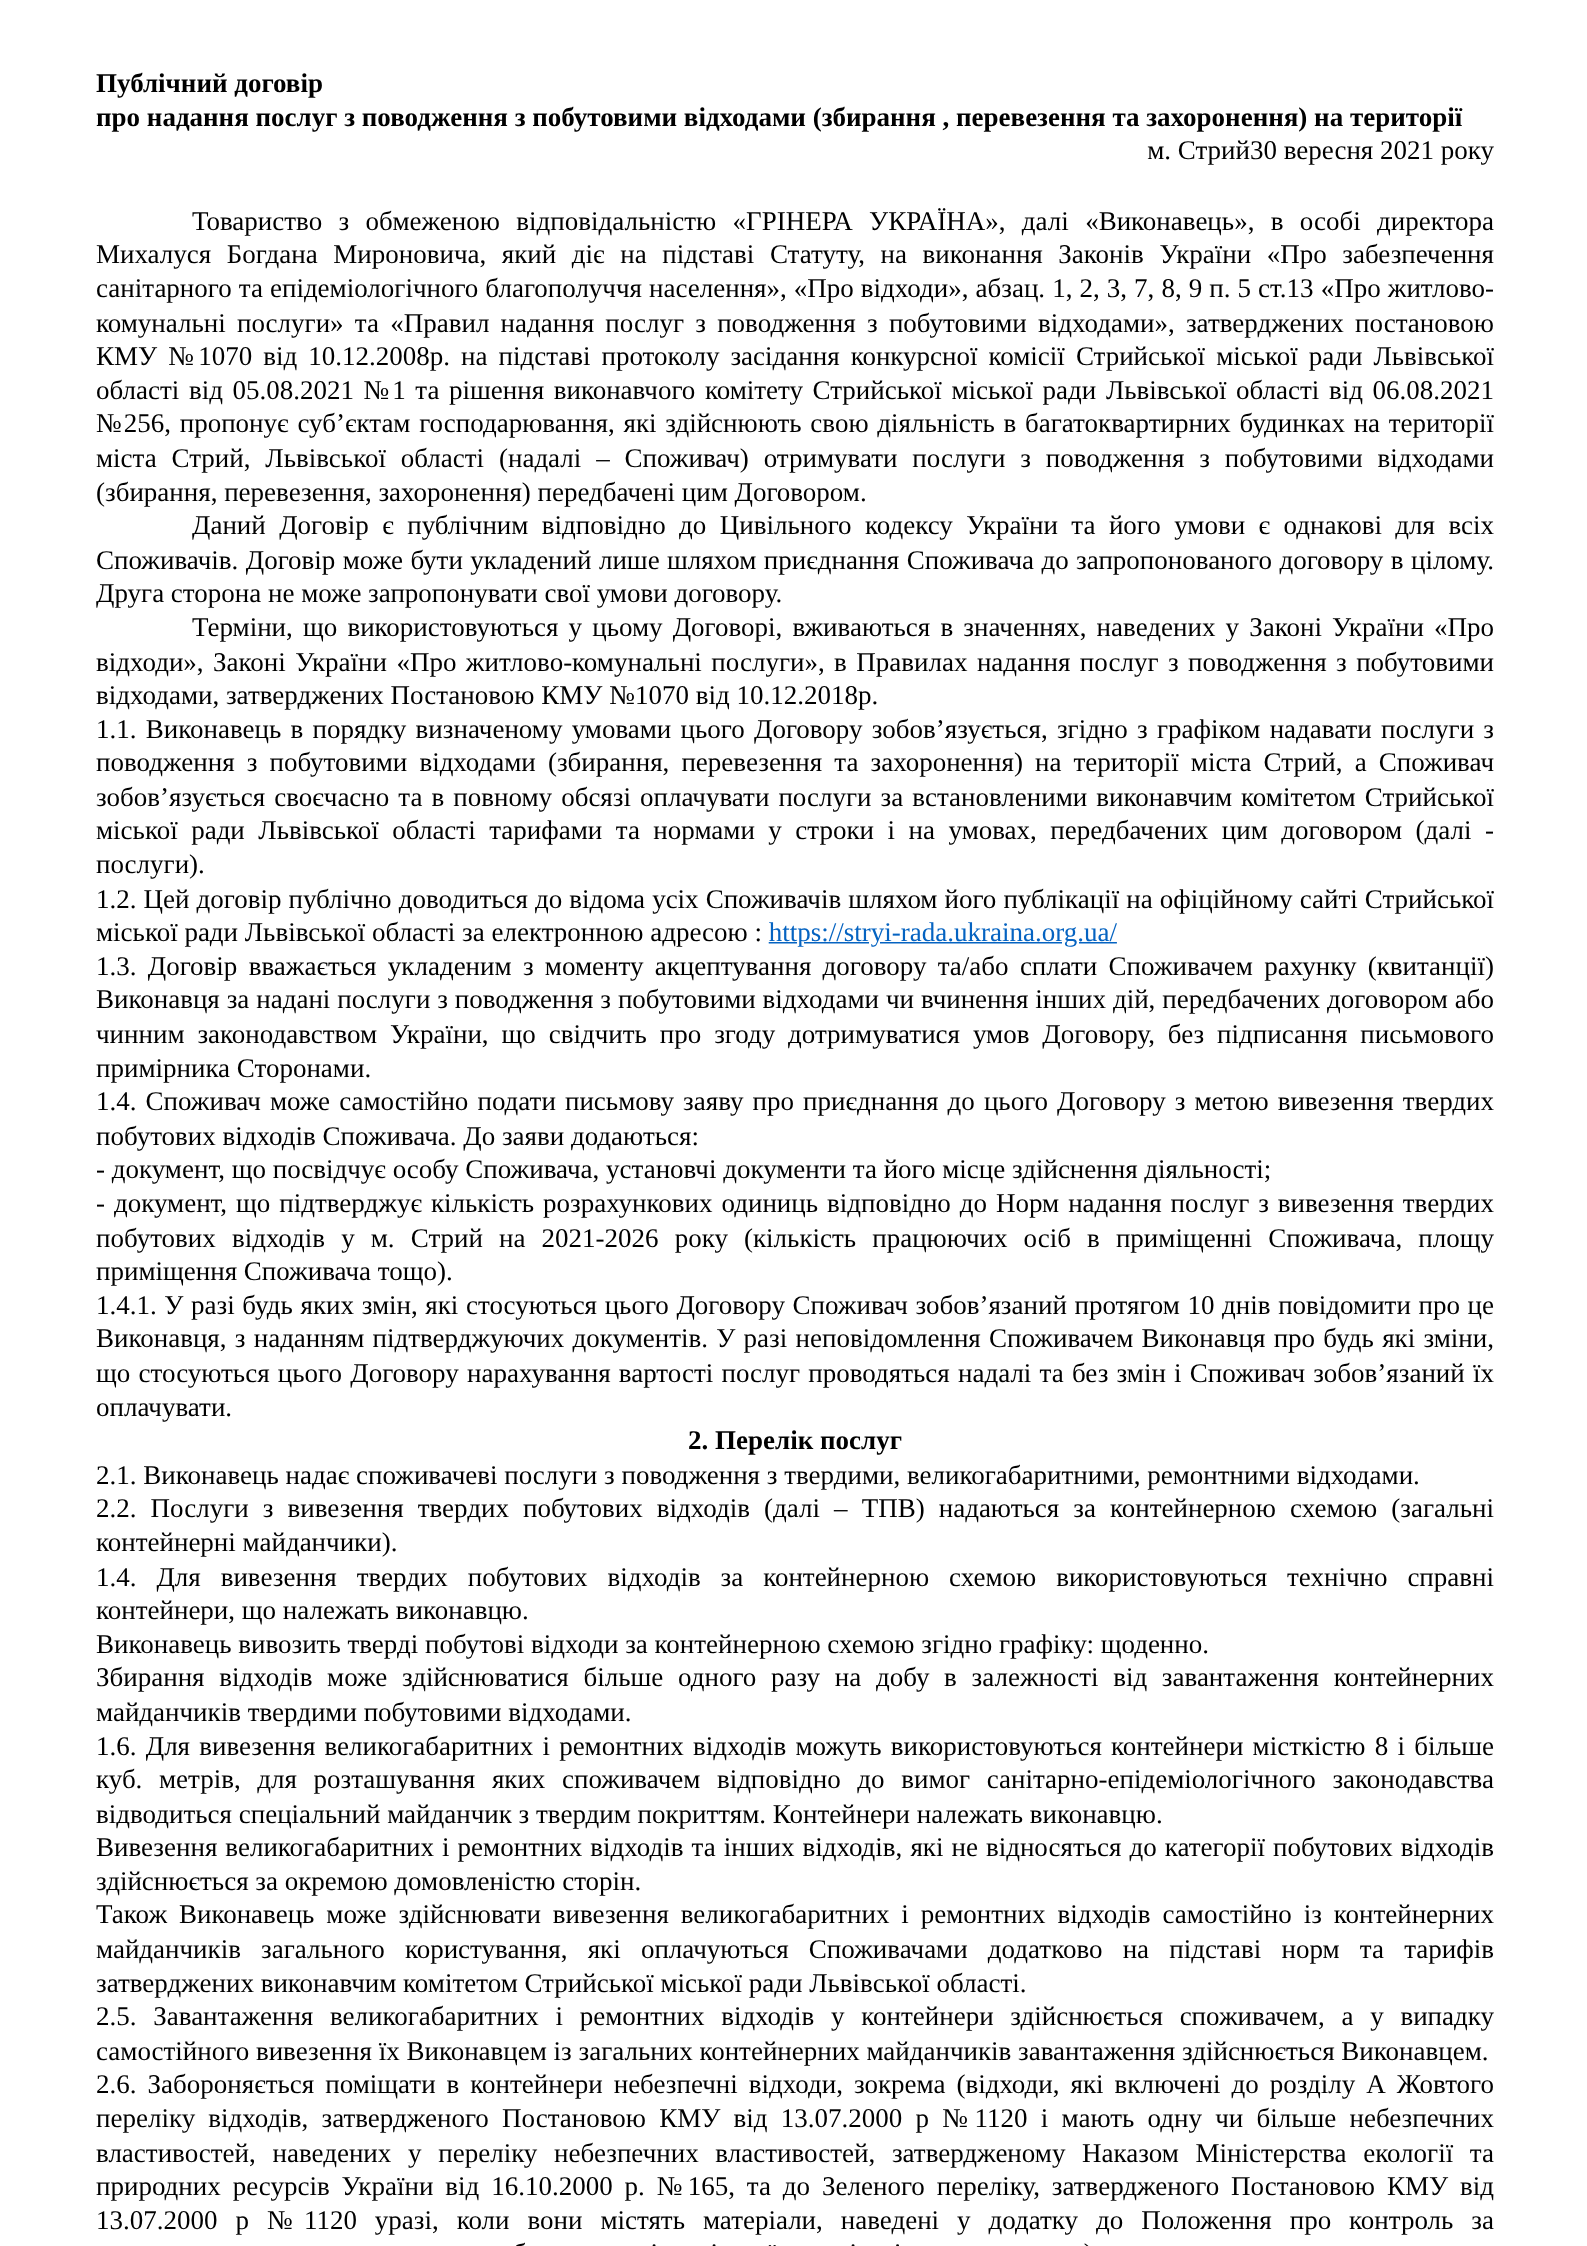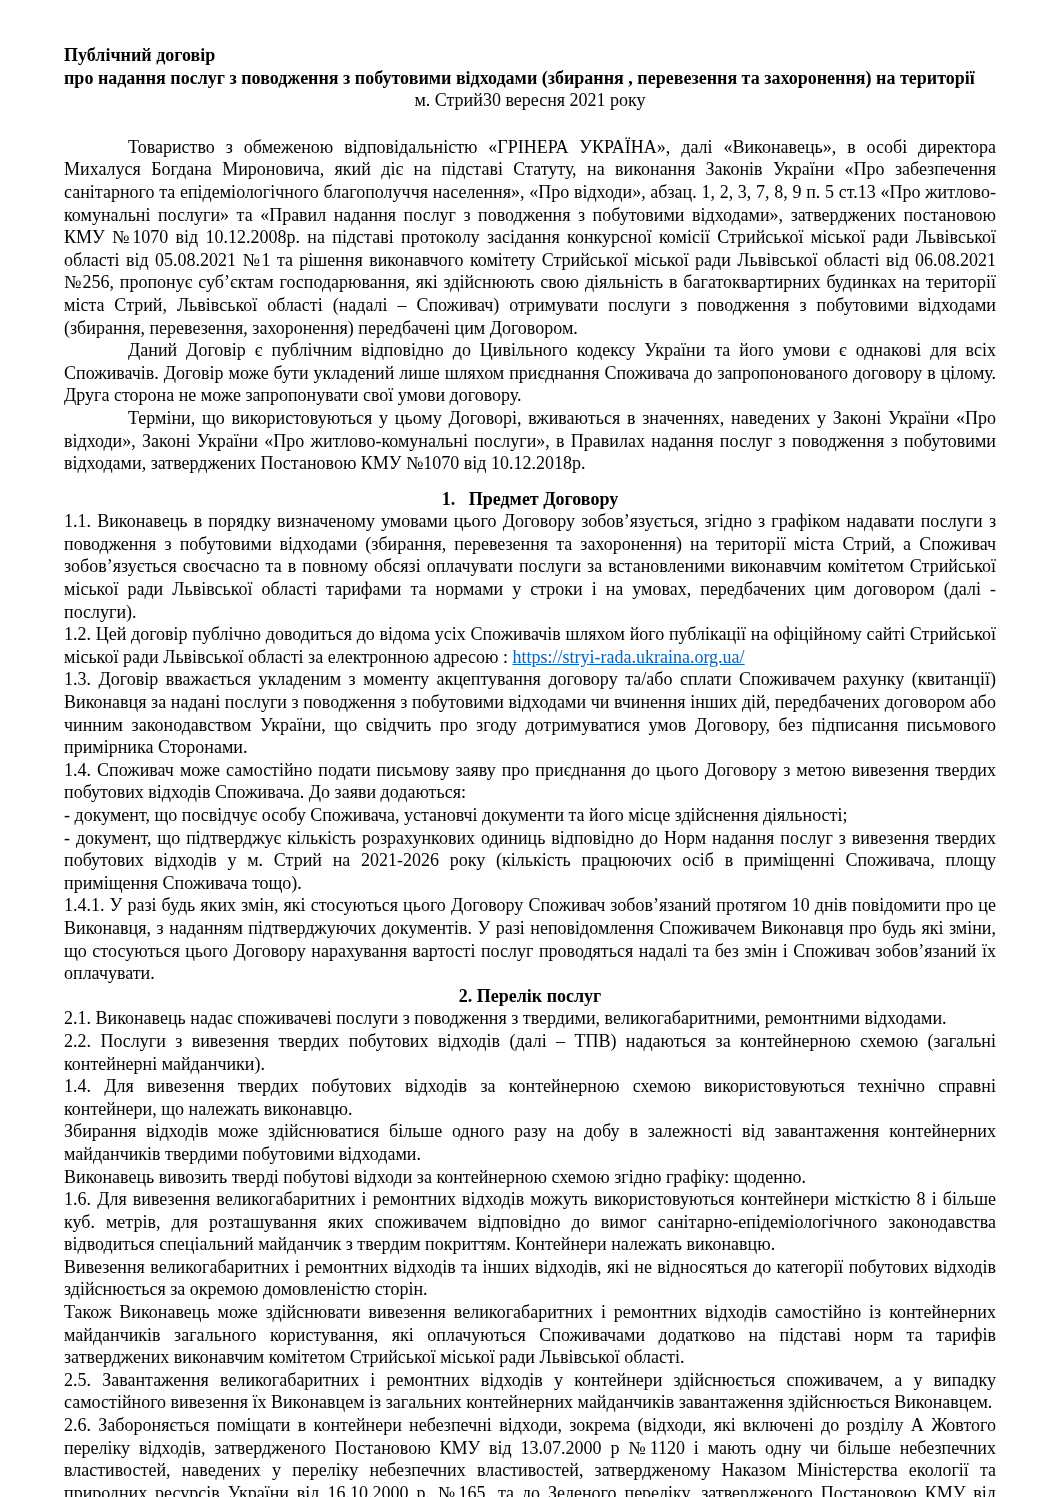--- a/index.html
+++ b/index.html
@@ -17,21 +17,21 @@
     font-family: "Liberation Serif", "DejaVu Serif", serif;
     font-size: 18px;
     line-height: 22.6px;
   }
   .title-line {
     text-align: left;
     font-weight: bold;
   }
   .place-date {
     display: flex;
-    justify-content: center;
+    justify-content: flex-end;
     align-items: baseline;
   }
   .doc-body { }
   .para {
     margin: 0;
     text-align: justify;
   }
   .para.indent { text-indent: 64px; }
   .gap-line { margin-top: 24px; }
   .gap-half { margin-top: 13px; }
@@ -55,33 +55,32 @@
     <div class="title-line">про надання послуг з поводження з побутовими відходами (збирання , перевезення та захоронення) на території</div>
   </div>
   <div class="place-date">
     <span>м. Стрий</span>
     <span>30 вересня 2021 року</span>
   </div>
   <div class="doc-body">
       <p class="para indent gap-line"><span class="b">Товариство з обмеженою відповідальністю «ГРІНЕРА УКРАЇНА»</span><span>, далі </span><span class="b">«Виконавець»</span><span>, в особі директора Михалуся Богдана Мироновича, який діє на підставі Статуту, на виконання Законів України «Про забезпечення санітарного та епідеміологічного благополуччя населення», «Про відходи», абзац. 1, 2, 3, 7, 8, 9 п. 5 ст.13 «Про житлово-комунальні послуги» та «Правил надання послуг з поводження з побутовими відходами», затверджених постановою КМУ №1070 від 10.12.2008р. на підставі протоколу засідання конкурсної комісії Стрийської міської ради Львівської області від 05.08.2021 №1 та рішення виконавчого комітету Стрийської міської ради Львівської області від 06.08.2021 №256, пропонує </span><span class="b">суб’єктам господарювання, які здійснюють свою діяльність в багатоквартирних будинках на території міста Стрий, Львівської області</span><span> (надалі – Споживач) отримувати послуги з поводження з побутовими відходами (збирання, перевезення, захоронення) передбачені цим Договором.</span></p>
       <p class="para indent"><span>Даний  Договір є публічним відповідно до Цивільного кодексу України та його умови є однакові для всіх Споживачів. Договір може бути укладений лише шляхом приєднання Споживача до запропонованого договору в цілому. Друга сторона не може запропонувати свої умови договору.</span></p>
       <p class="para indent"><span>Терміни, що використовуються у цьому Договорі, вживаються в значеннях, наведених у Законі України «Про відходи», Законі України «Про житлово-комунальні послуги», в Правилах надання послуг з поводження з побутовими відходами, затверджених Постановою КМУ №1070 від 10.12.2018р.</span></p>
-      <div class="heading gap-half"><span>1.&nbsp;&nbsp;&nbsp;Предмет Договору</span></div>
       <p class="para"><span class="b">1.1.</span><span> Виконавець в порядку визначеному умовами цього Договору зобов’язується, згідно з графіком надавати послуги з поводження з побутовими відходами (збирання, перевезення та захоронення) на території міста Стрий, а Споживач зобов’язується своєчасно та в повному обсязі оплачувати послуги за встановленими виконавчим комітетом Стрийської міської ради Львівської області тарифами та нормами у строки і на умовах, передбачених цим договором (далі - послуги).</span></p>
       <p class="para"><span class="b">1.2.</span><span> Цей договір публічно доводиться до відома усіх Споживачів шляхом його публікації на офіційному сайті Стрийської міської ради Львівської області за електронною адресою : </span><a class="doc-link">https://stryi-rada.ukraina.org.ua/</a></p>
       <p class="para"><span class="b">1.3.</span><span> Договір вважається укладеним з моменту акцептування договору та/або сплати Споживачем рахунку (квитанції) Виконавця за надані послуги з поводження з побутовими відходами чи вчинення інших дій, передбачених договором або чинним законодавством України, що свідчить про згоду дотримуватися умов Договору, без підписання письмового примірника Сторонами.</span></p>
       <p class="para"><span class="b">1.4.</span><span> Споживач може самостійно подати письмову заяву про приєднання до цього Договору з метою вивезення твердих побутових відходів Споживача. До заяви додаються:</span></p>
       <p class="para"><span>- документ, що посвідчує особу Споживача, установчі документи та його місце здійснення діяльності;</span></p>
       <p class="para"><span>- документ, що підтверджує кількість розрахункових одиниць відповідно до Норм надання послуг з вивезення твердих побутових відходів у м. Стрий на 2021-2026 року (кількість працюючих осіб в приміщенні Споживача, площу приміщення Споживача тощо).</span></p>
       <p class="para"><span class="b">1.4.1.</span><span> У разі будь яких змін, які стосуються цього Договору Споживач зобов’язаний протягом 10 днів повідомити про це Виконавця, з наданням підтверджуючих документів. У разі неповідомлення Споживачем Виконавця про будь які зміни, що стосуються цього Договору нарахування вартості послуг проводяться надалі та без змін і Споживач зобов’язаний їх оплачувати.</span></p>
       <div class="heading"><span>2. Перелік послуг</span></div>
       <p class="para"><span class="b">2.1.</span><span> Виконавець надає споживачеві послуги з поводження з твердими, великогабаритними, ремонтними відходами.</span></p>
       <p class="para"><span class="b">2.2.</span><span> Послуги з вивезення твердих побутових відходів (далі – ТПВ) надаються за контейнерною схемою (загальні контейнерні майданчики).</span></p>
       <p class="para"><span class="b">1.4.</span><span> Для вивезення твердих побутових відходів за контейнерною схемою використовуються технічно справні контейнери, що належать виконавцю.</span></p>
+      <p class="para"><span>Виконавець вивозить тверді побутові відходи за контейнерною схемою згідно графіку: щоденно.</span></p>
       <p class="para"><span>Збирання відходів може здійснюватися більше одного разу на добу в залежності від завантаження контейнерних майданчиків твердими побутовими відходами.</span></p>
-      <p class="para"><span>Виконавець вивозить тверді побутові відходи за контейнерною схемою згідно графіку: щоденно.</span></p>
       <p class="para"><span class="b">1.6.</span><span> Для вивезення великогабаритних і ремонтних відходів можуть використовуються контейнери місткістю 8 і більше куб. метрів, для розташування яких споживачем відповідно до вимог санітарно-епідеміологічного законодавства відводиться спеціальний майданчик з твердим покриттям. Контейнери належать виконавцю.</span></p>
       <p class="para"><span>Вивезення великогабаритних і ремонтних відходів та інших відходів, які не відносяться до категорії побутових відходів здійснюється за окремою домовленістю сторін.</span></p>
       <p class="para"><span>Також Виконавець може здійснювати вивезення великогабаритних і ремонтних відходів самостійно із контейнерних майданчиків загального користування, які оплачуються Споживачами додатково на підставі норм та тарифів затверджених виконавчим комітетом Стрийської міської ради Львівської області.</span></p>
       <p class="para"><span class="b">2.5.</span><span> Завантаження великогабаритних і ремонтних відходів у контейнери здійснюється споживачем, а у випадку самостійного вивезення їх Виконавцем із загальних контейнерних майданчиків завантаження здійснюється Виконавцем.</span></p>
       <p class="para"><span class="b">2.6.</span><span> Забороняється поміщати в контейнери небезпечні відходи, зокрема (відходи, які включені до розділу А Жовтого переліку відходів, затвердженого Постановою КМУ від 13.07.2000 р №1120 і мають одну чи більше небезпечних властивостей, наведених у переліку небезпечних властивостей, затвердженому Наказом Міністерства екології та природних ресурсів України від 16.10.2000 р. №165, та до Зеленого переліку, затвердженого Постановою КМУ від 13.07.2000 р №1120 уразі, коли вони містять матеріали, наведені у додатку до Положення про контроль за транскордонними перевезеннями небезпечних відходів та їх утилізацією, видаленням).</span></p>
     </div>
 </div>
 
 </body></html>

